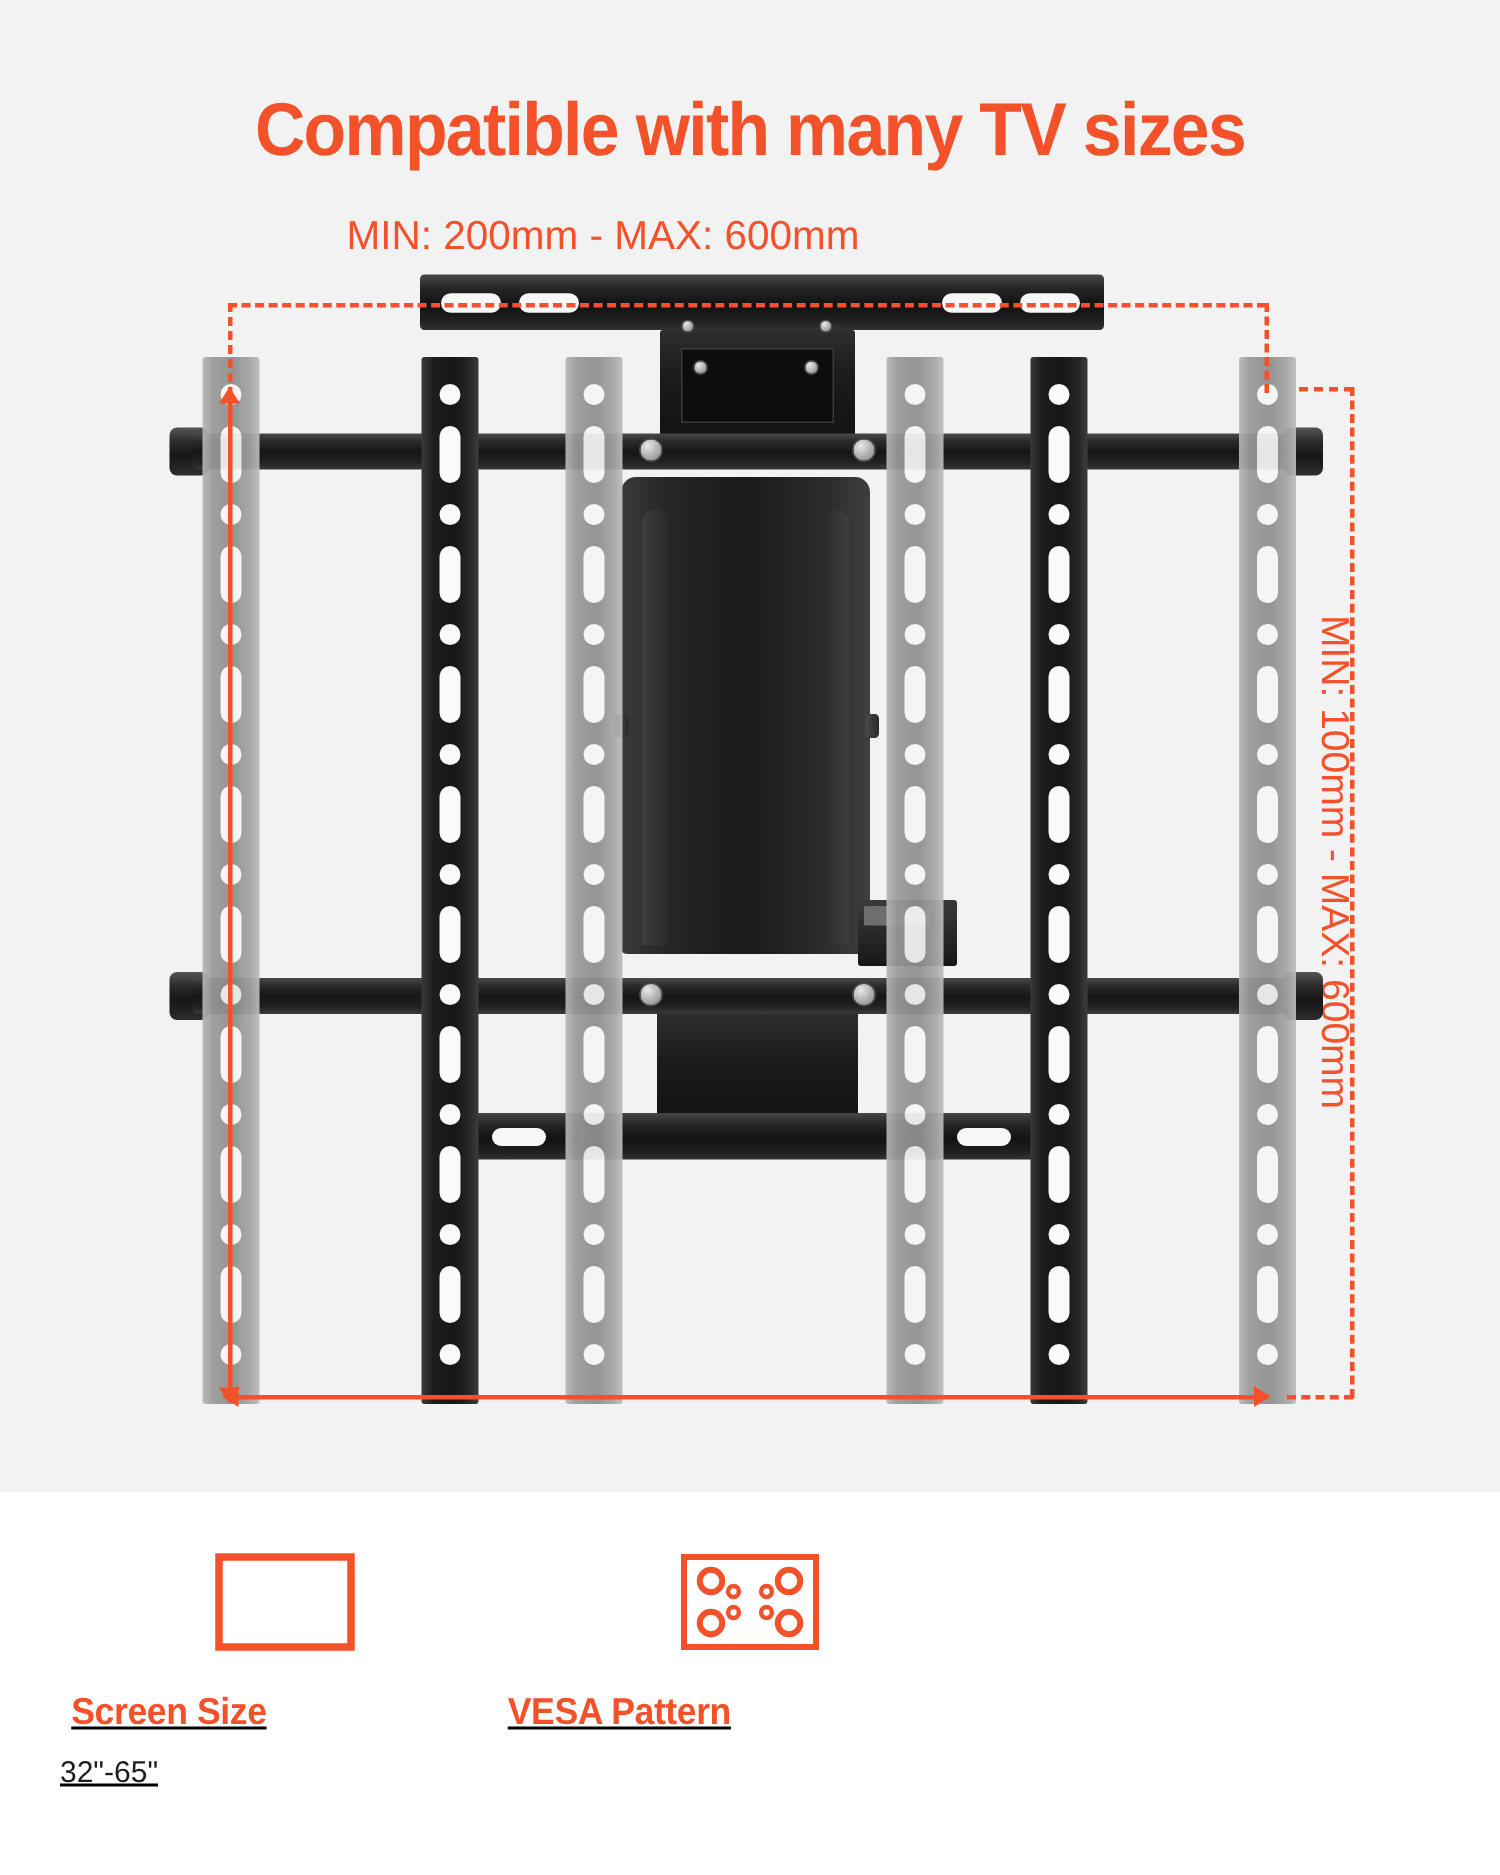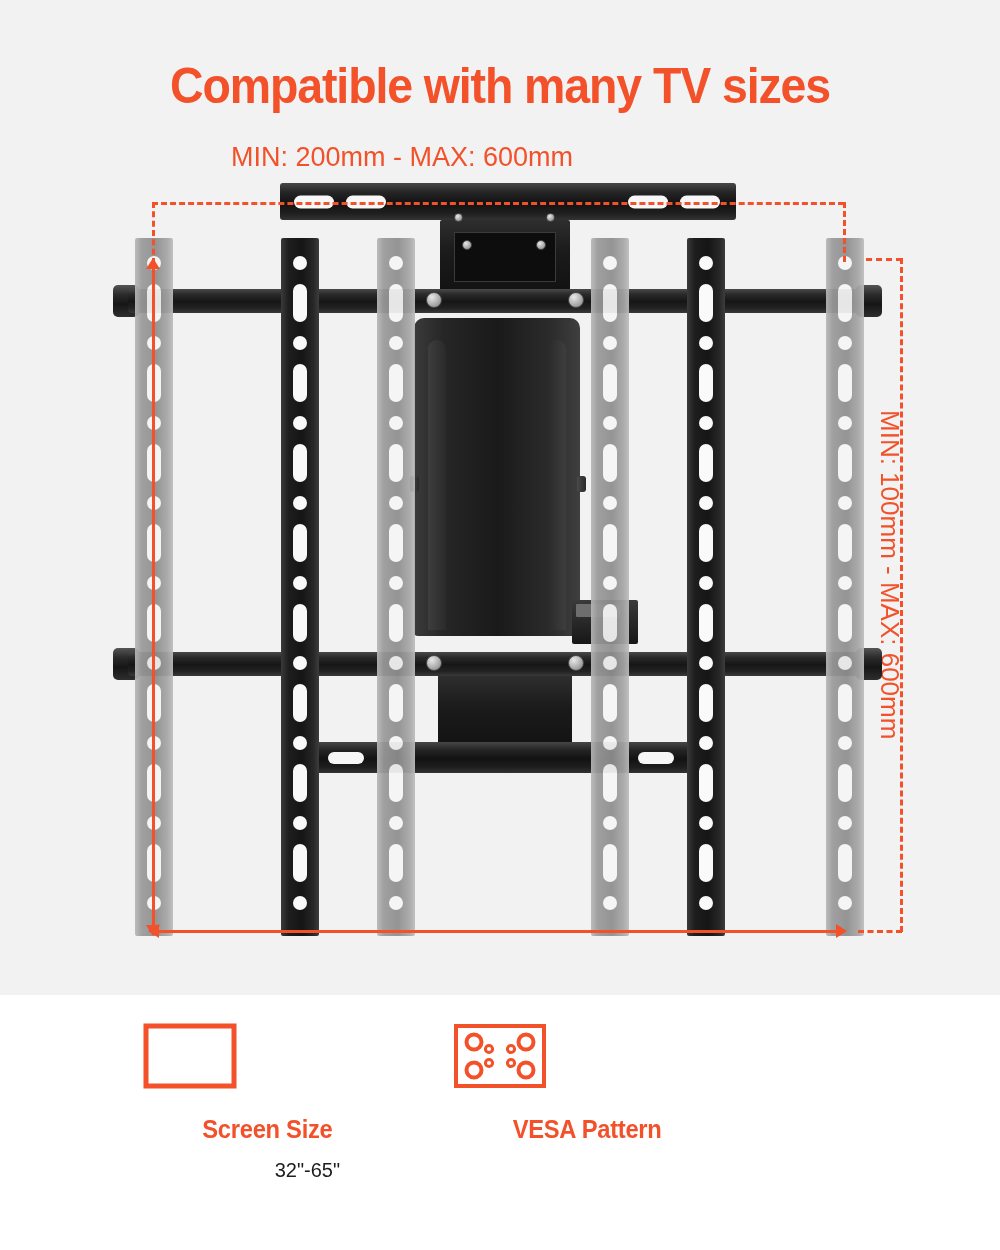--- a/index.html
+++ b/index.html
@@ -141,21 +141,21 @@
     background: linear-gradient(180deg,#3a3a3a,#171717);
     border-radius: 2px;
   }
 
   
   .specs {
     position: absolute; left: 0; top: 995px; width: 1000px; height: 255px;
     background: #ffffff;
   }
   .spec {
-    position: absolute; top: 0; text-align: right;
+    position: absolute; top: 12px; text-align: left; text-decoration: underline;
   }
   .spec-icon {
     height: 86px; display: flex; align-items: center; justify-content: center;
     margin-top: 18px;
   }
   .spec-title {
     margin-top: 16px;
     font-size: 25px; font-weight: 700; color: #f2512a;
     transform: scaleX(0.95); letter-spacing: -0.3px;
   }

